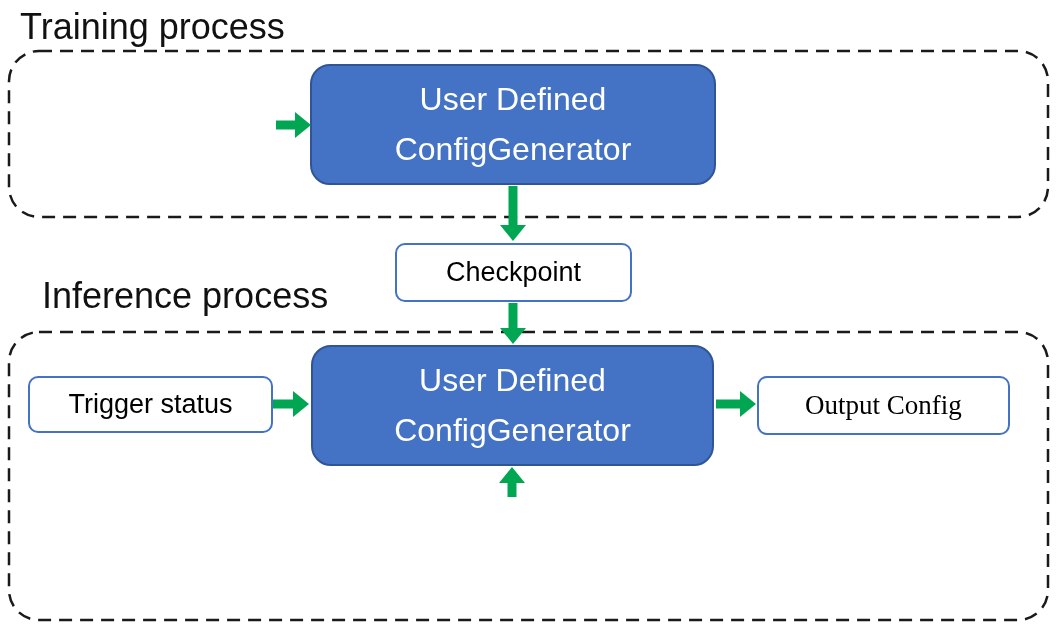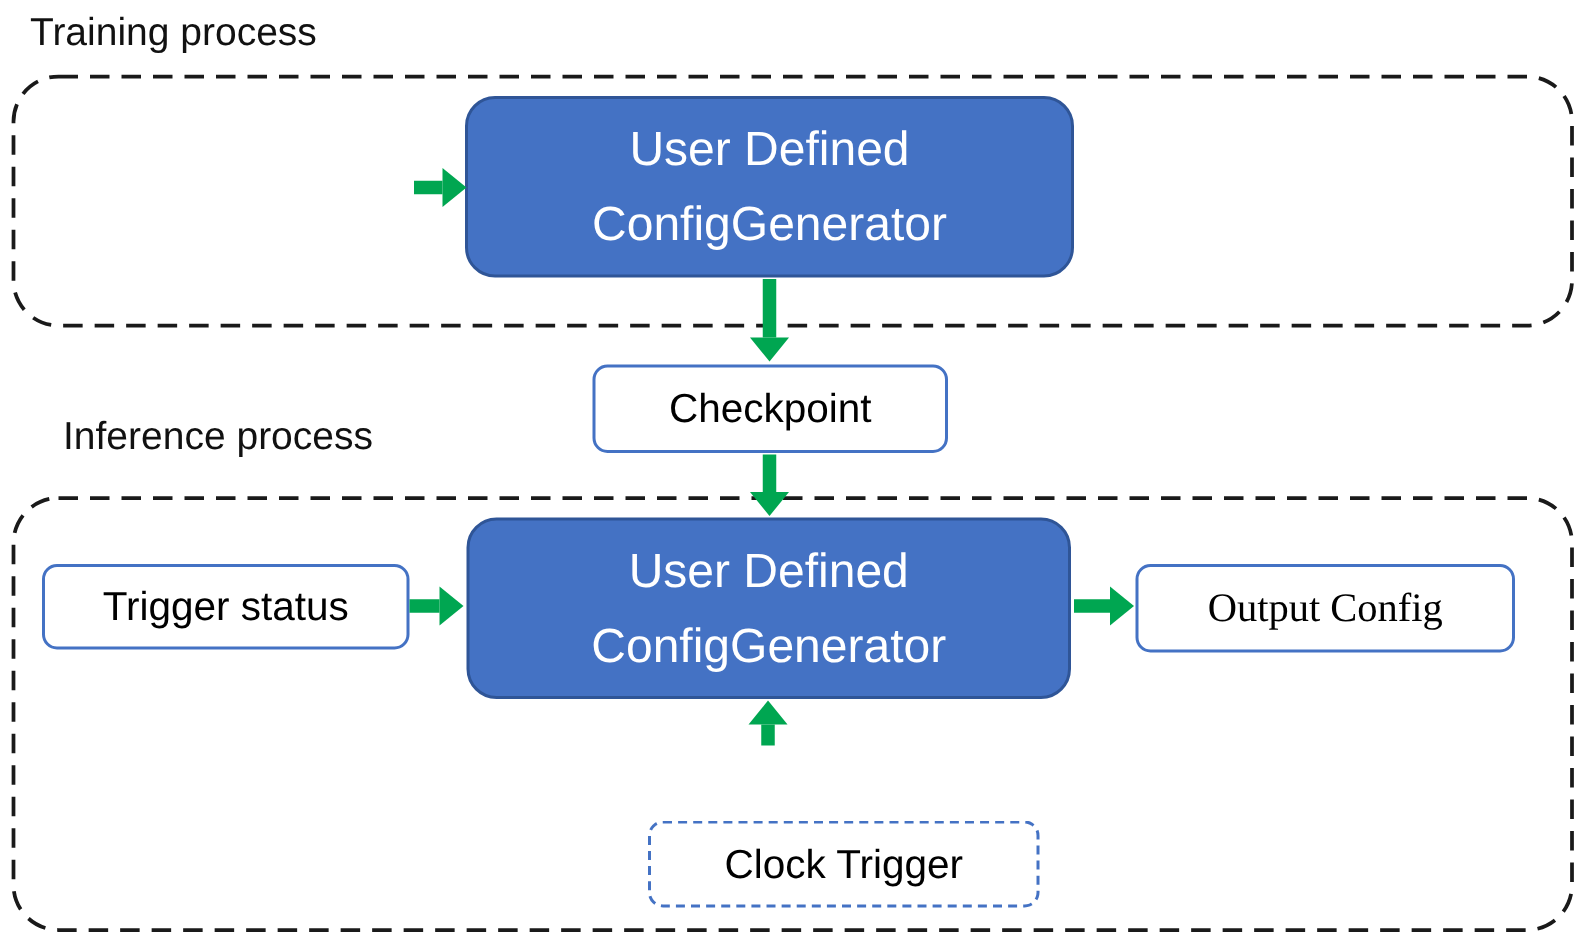--- a/index.html
+++ b/index.html
@@ -16,21 +16,21 @@
   html,body{margin:0;padding:0;background:var(--background);}
   .canvas{
     position:relative;
     width:1057px;height:631px;
     background:var(--background);
     font-family:"Liberation Sans", sans-serif;
     overflow:hidden;
   }
   .section-label{
     position:absolute;
-    font-size:26px;
+    font-size:36px;
     color:var(--label-text);
     white-space:nowrap;
   }
   .white-box{
     position:absolute;
     background:#FFFFFF;
     border:2px solid var(--box-border);
     border-radius:10px;
     display:flex;align-items:center;justify-content:center;
     font-size:27px;color:#000;
@@ -92,21 +92,20 @@
   <div class="white-box" style="left:395px;top:243px;width:237px;height:59px;">Checkpoint</div>
 
   <div class="white-box" style="left:28px;top:376px;width:245px;height:57px;">Trigger status</div>
 
   <div class="blue-node" style="left:311px;top:345px;width:403px;height:121px;">User Defined
 ConfigGenerator</div>
 
   <div class="white-box" style="left:757px;top:376px;width:253px;height:59px;font-family:Liberation Serif, serif;">Output Config</div>
 
 
-  <div class="trigger-box" id="clock-trigger" style="left:432px;top:547px;width:261px;height:58px;">Clock Trigger</div>
 
   <svg class="overlay" id="edge-layer" viewBox="0 0 1057 631" xmlns="http://www.w3.org/2000/svg">
     <rect class="container-rect" x="9" y="51" width="1039" height="166" rx="30" ry="30"></rect>
     <rect class="container-rect" x="9" y="332" width="1039" height="288" rx="30" ry="30"></rect>
   <g>
         <line x1="276" y1="125" x2="295" y2="125" stroke="#00A651" stroke-width="9"></line>
         <polygon points="311,125 295,138 295,112" fill="#00A651"></polygon>
       </g>
       <g>
         <line x1="513" y1="186" x2="513" y2="225" stroke="#00A651" stroke-width="9"></line>

